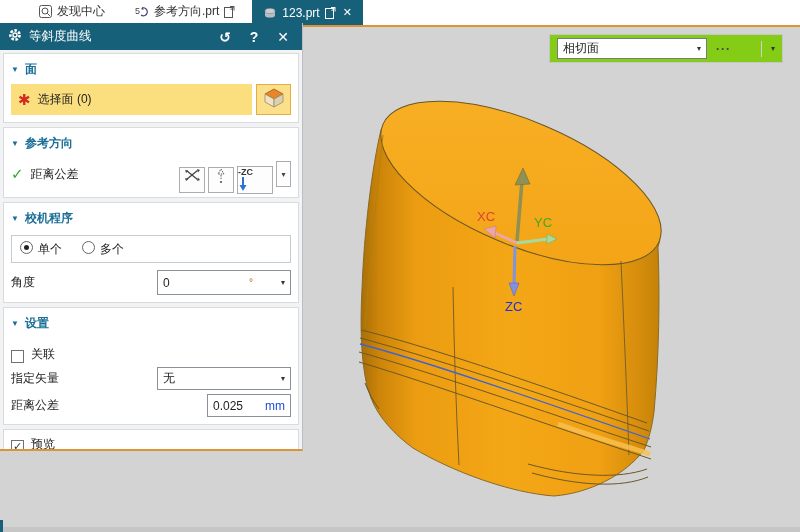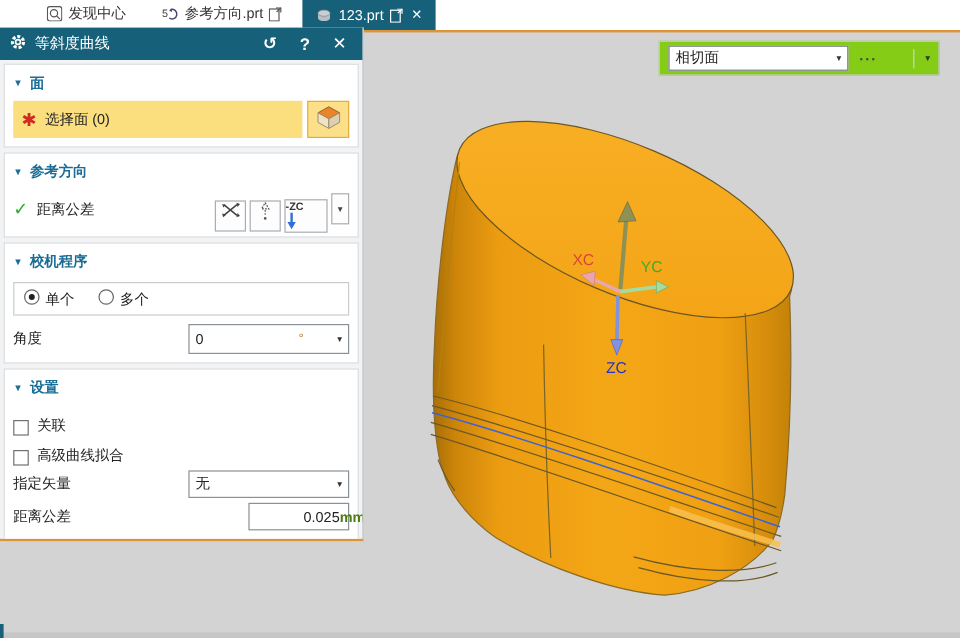--- a/index.html
+++ b/index.html
@@ -45,22 +45,22 @@
   .field-row { display:flex; align-items:center; margin-top:4px; }
   .input { margin-left:auto; width:134px; height:25px; border:1px solid #8a9097; background:#fff; display:flex; align-items:center; padding:0 5px; }
   .input .val { flex:1; }
   .unit-deg { color:#b06a10; font-size:10px; margin-right:28px; }
   .dd { font-size:8px; color:#333; }
   
   .cb-row { display:flex; align-items:flex-end; gap:7px; height:25px; }
   .checkbox { width:13px; height:13px; border:1px solid #707070; background:#fff; display:flex; align-items:center; justify-content:center; font-size:11px; color:transparent; flex:0 0 auto; }
   .checkbox.on { color:#1b3a4a; font-weight:bold; }
   .tol-input { margin-left:auto; width:84px; height:23px; border:1px solid #8a9097; display:flex; align-items:center; padding:0 5px; background:#fff; }
-  .tol-input .val { flex:1;margin-left:40px; }
-  .unit-mm { color:#4d7c0f;font-weight:bold; }
+  .tol-input .val { flex:1; }
+  .unit-mm { color:#1d4ed8; }
   
   .preview-sec { display:flex; align-items:center; padding:6px 7px; }
   .show-result { margin-left:auto; display:flex; align-items:center; gap:4px; color:#3a3a3a; }
   .mag-btn { width:27px; height:24px; border:1px solid #cfcfcf; background:#f7f7f7; display:flex; align-items:center; justify-content:center; }
   .footer { margin-top:auto; }
   .collapse { text-align:center; font-size:8px; color:#555; padding:1px 0 3px; }
   .corner-mark { position:absolute; left:0; bottom:0; width:3px; height:12px; background:#17607a; z-index:6; }
   
   .graphics { position:absolute; left:303px; top:25px; right:0; bottom:0; background:#d3d3d3; border-top:2px solid #dd9435; }
   .bottom-strip { position:absolute; left:0; bottom:0; width:100%; height:5px; background:#c6c6c6; z-index:2; }
@@ -233,24 +233,20 @@
 
     <div class="section">
       <div class="sec-header">
         <span class="tri">▼</span>
         <span>设置</span>
       </div>
       <div class="cb-row">
         <span class="checkbox"></span>
         <span>关联</span>
       </div>
-      <div class="cb-row">
-        <span class="checkbox"></span>
-        <span>高级曲线拟合</span>
-      </div>
       <div class="field-row">
         <span class="field-label">指定矢量</span>
         <div class="input" style="height:23px;">
           <span class="val">无</span>
           <span class="dd">▾</span>
         </div>
       </div>
       <div class="field-row">
         <span class="field-label">距离公差</span>
         <div class="tol-input">

